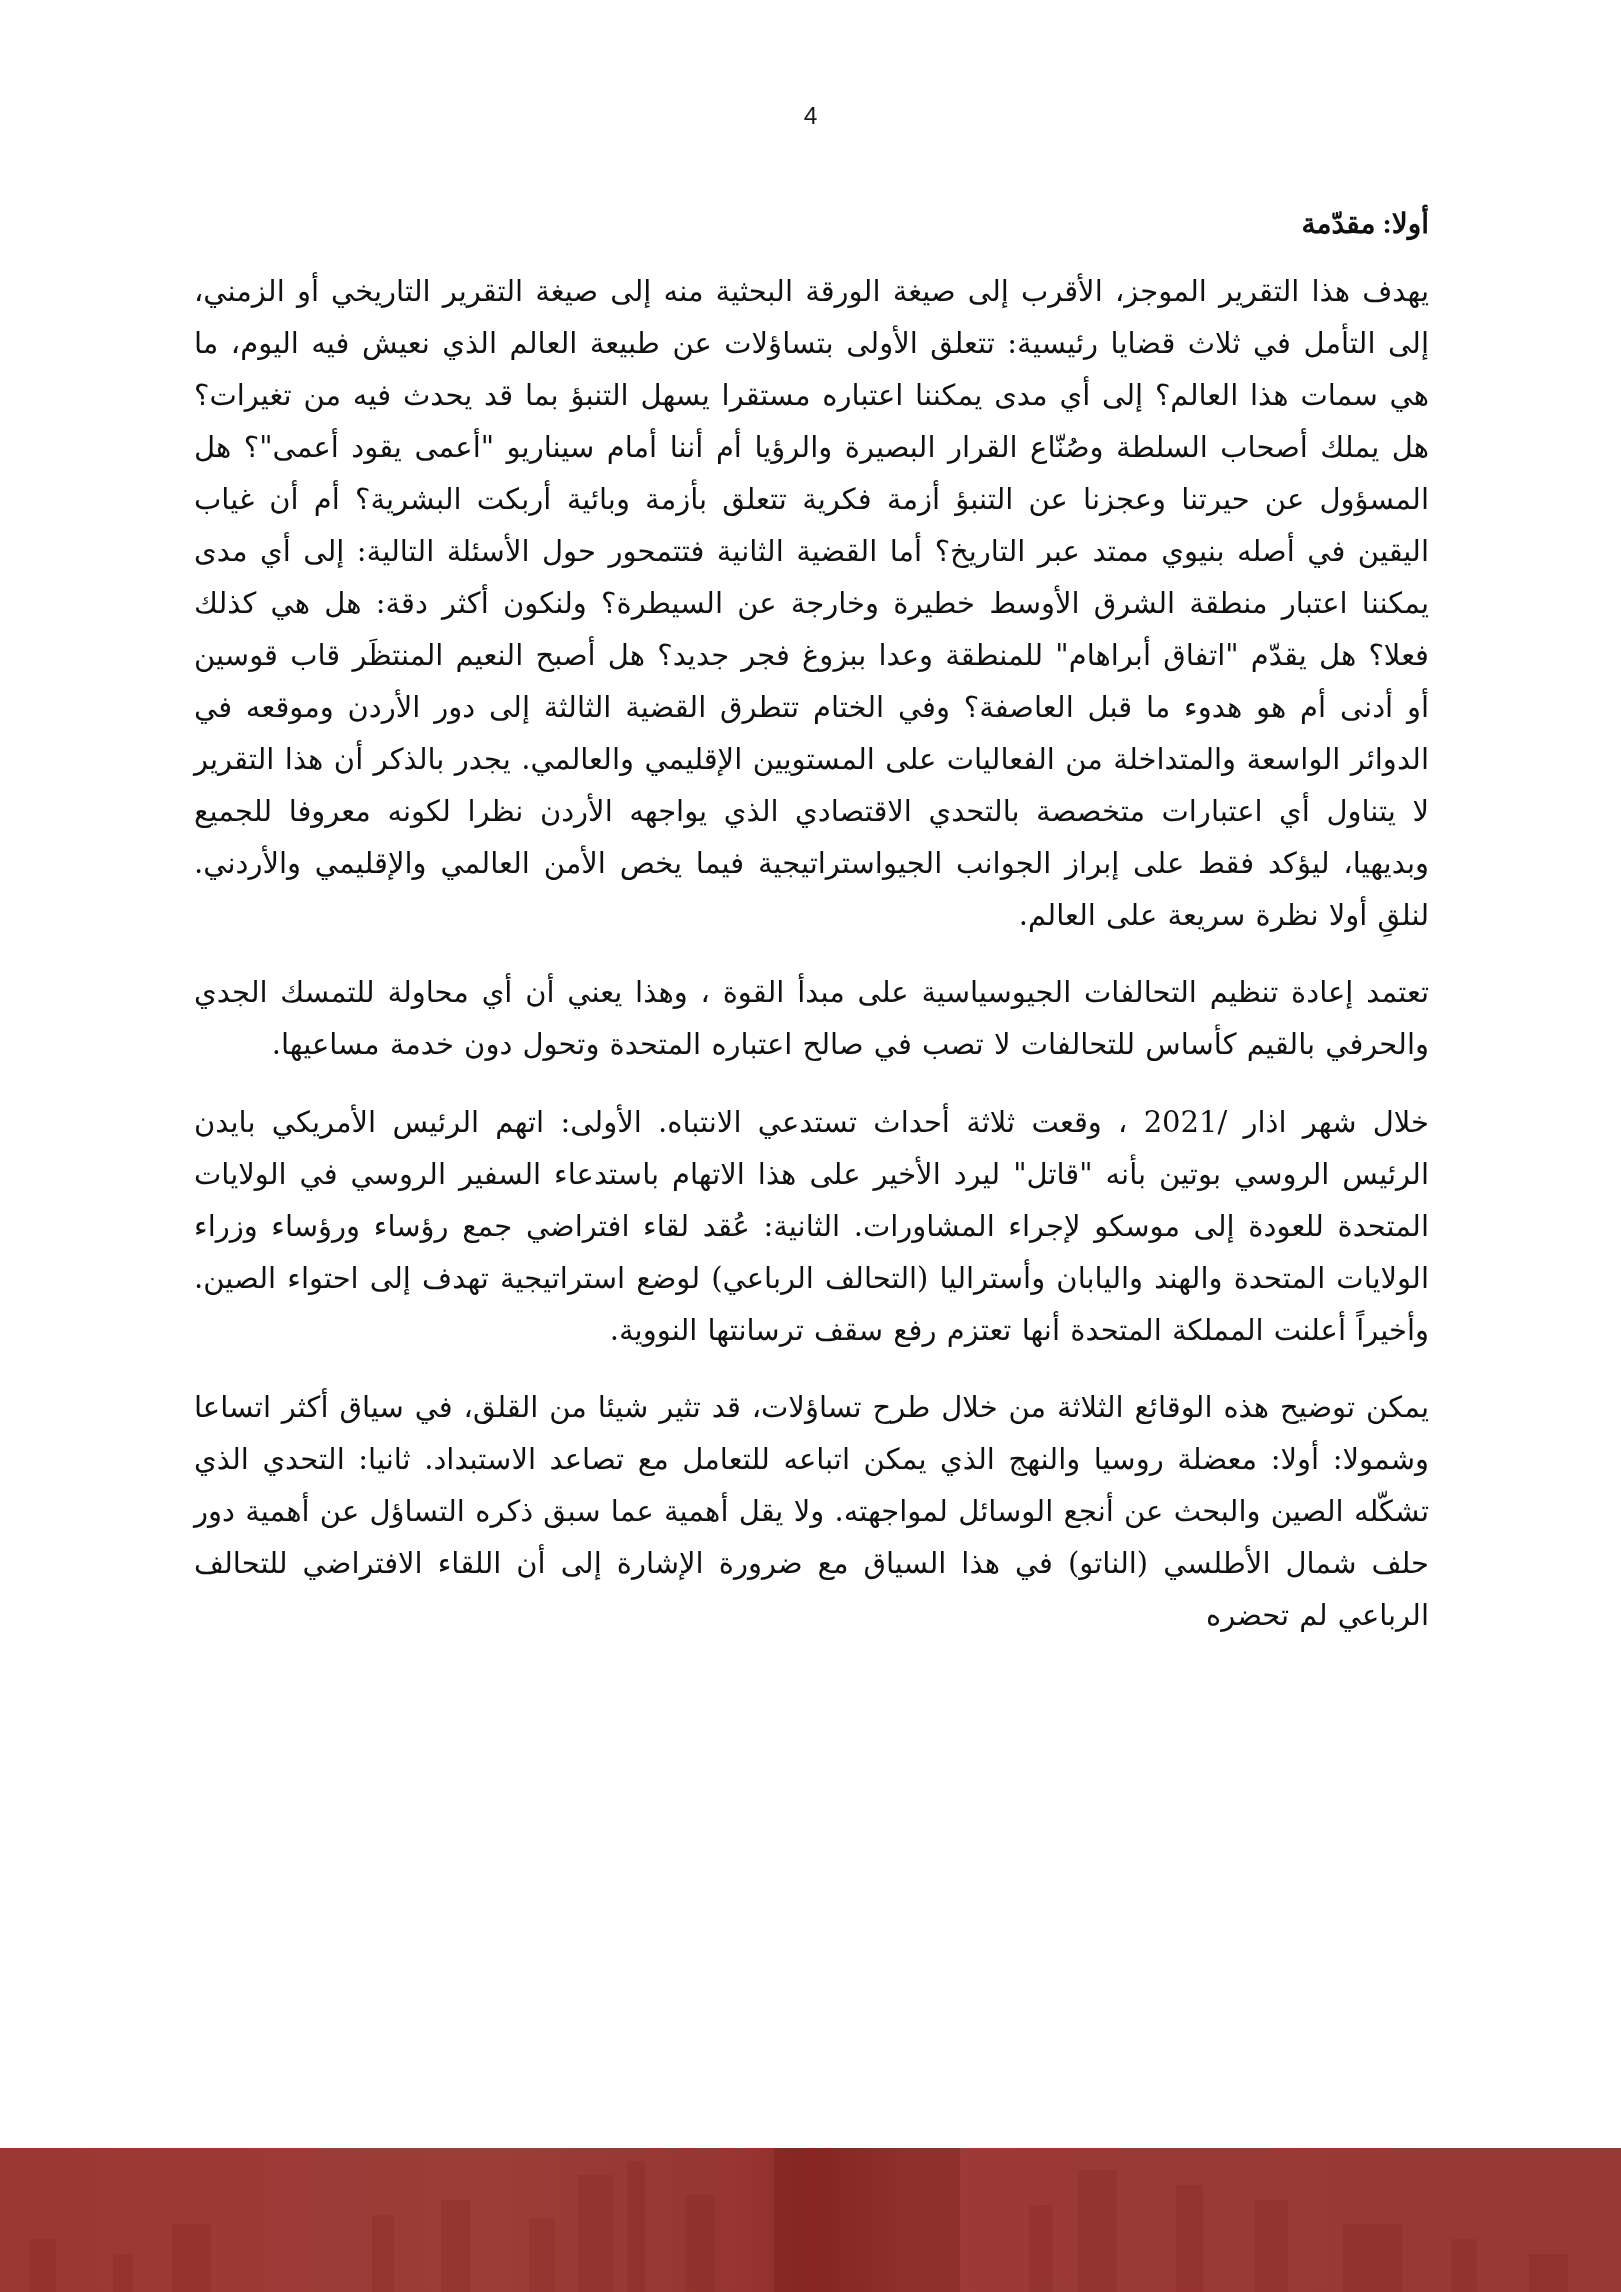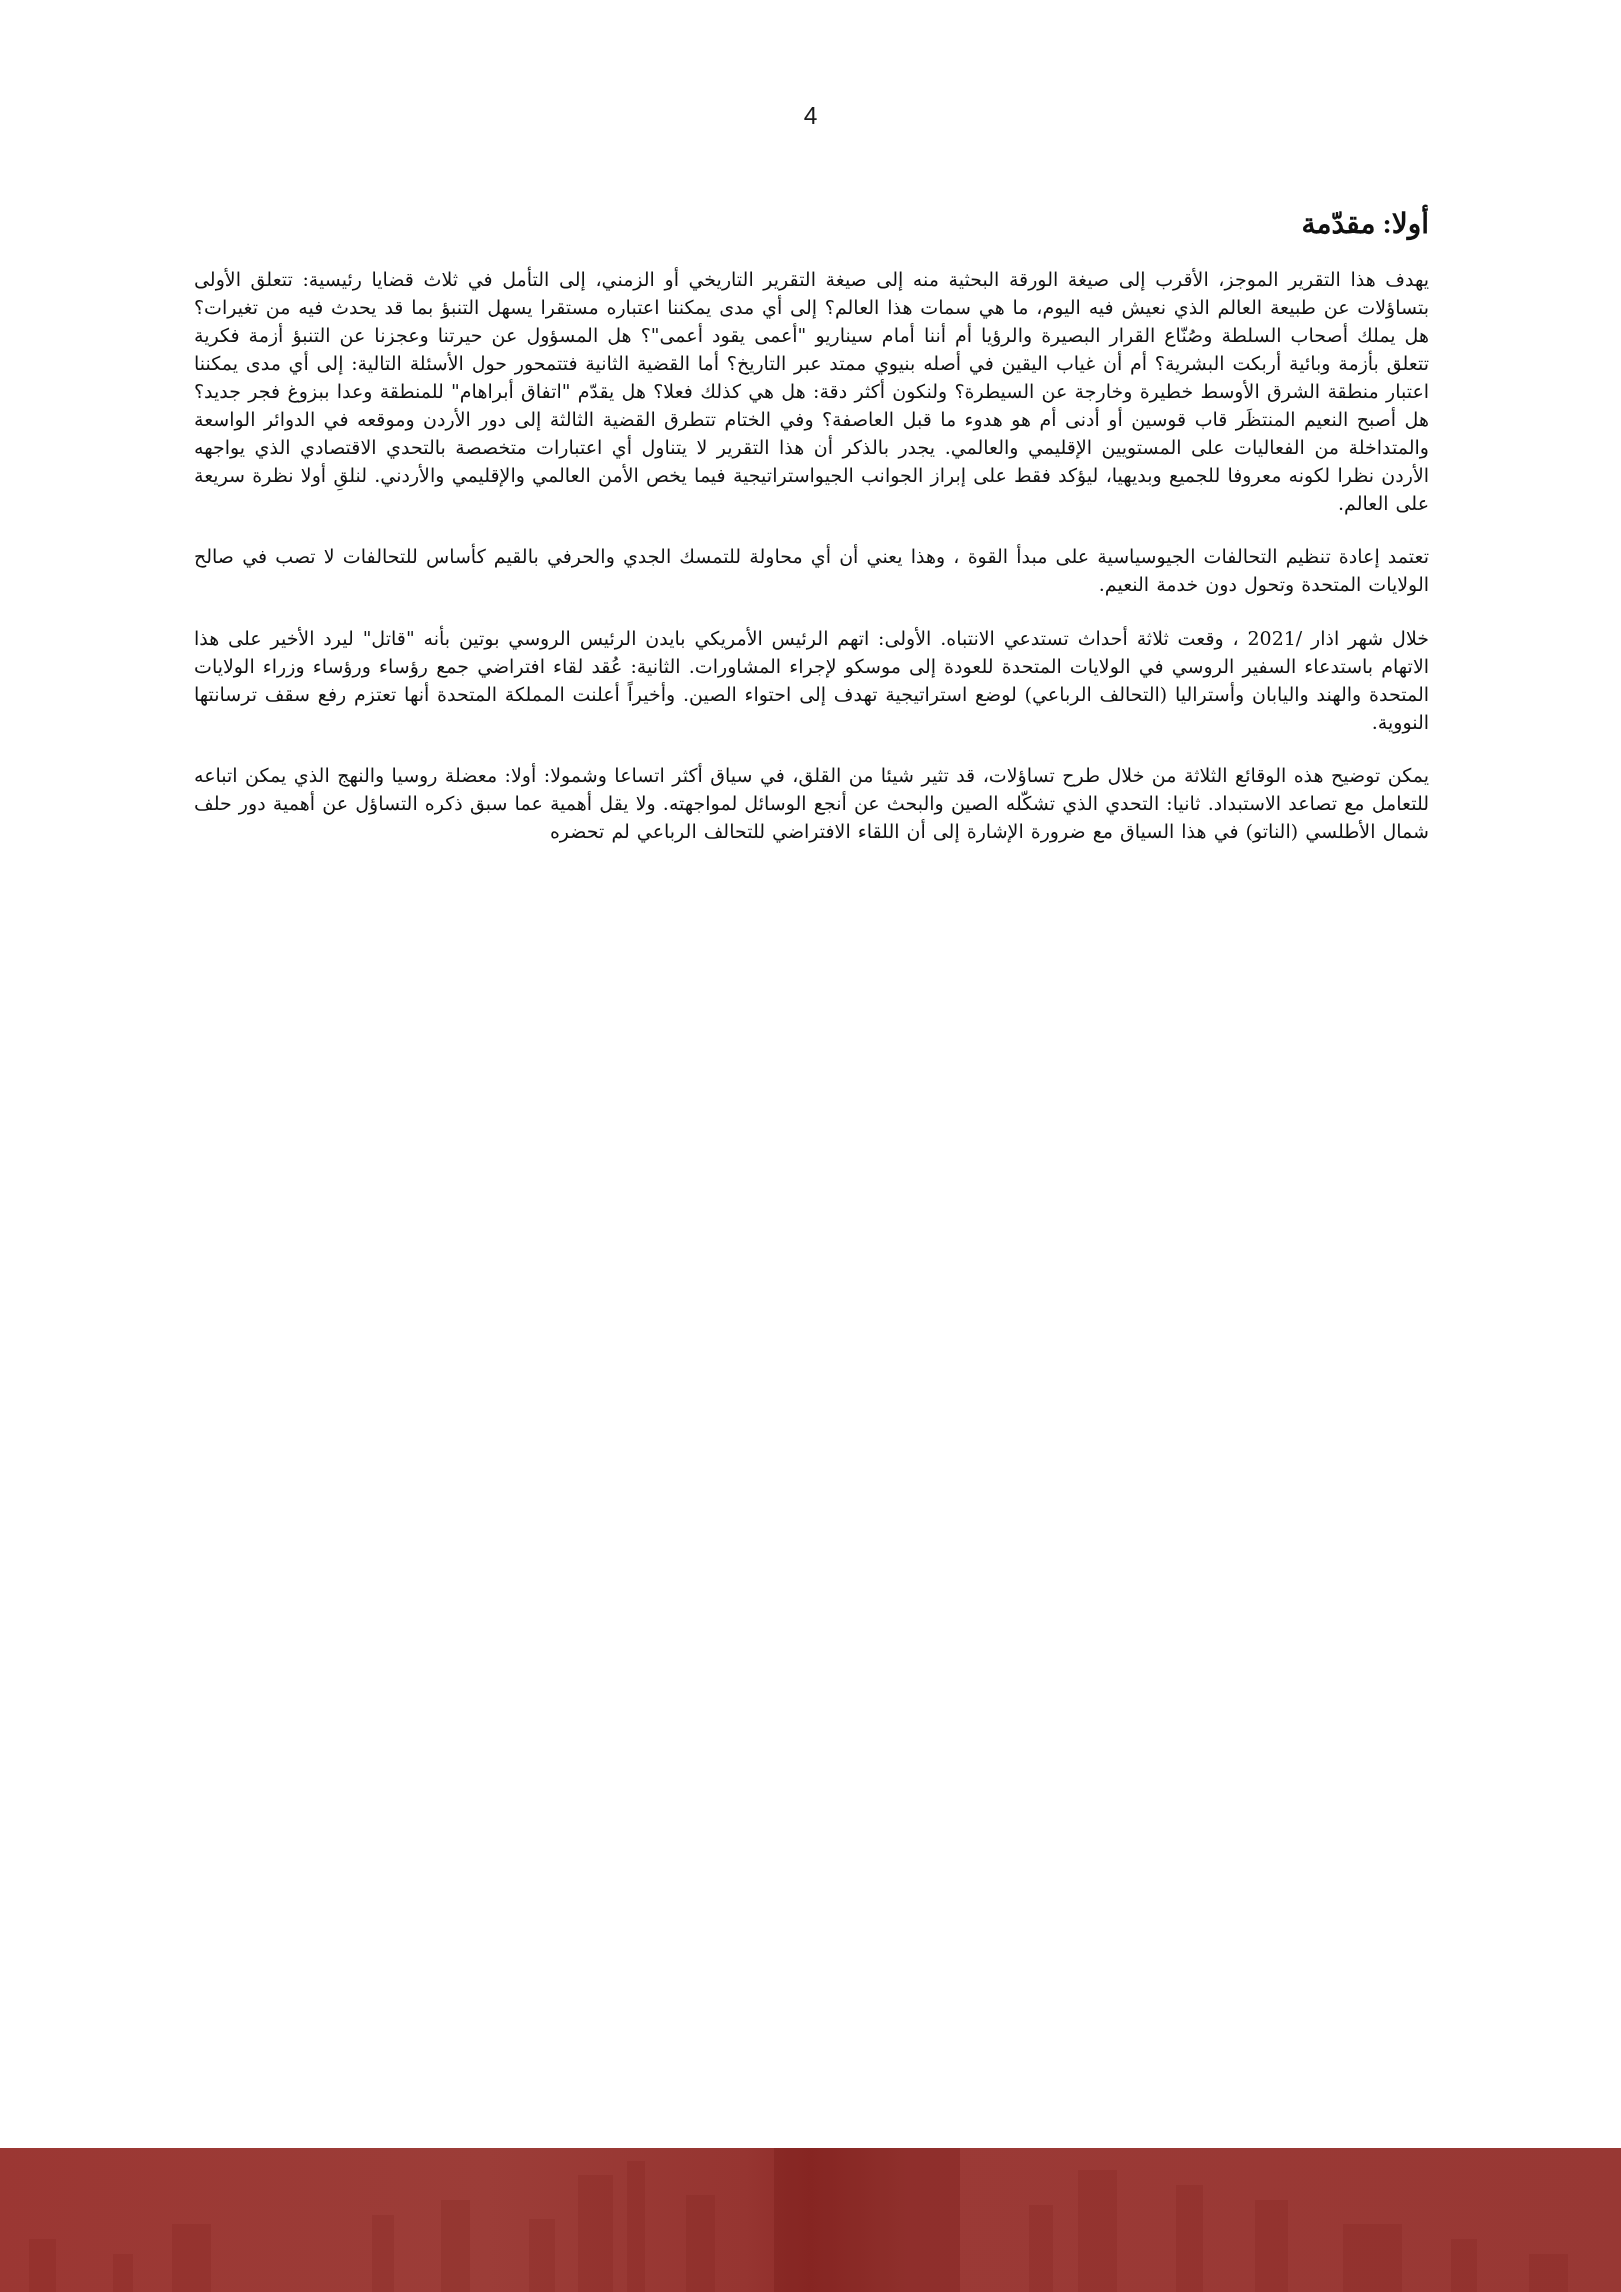--- a/index.html
+++ b/index.html
@@ -45,22 +45,22 @@
     }
     .section-heading.first {
       margin-top: 0;
       margin-bottom: 13.7px;
     }
     .section-heading.second {
       margin-top: 96px;
       margin-bottom: 13.7px;
     }
     .para {
-      font-size: 19px;
-      line-height: 28px;
+      font-size: 29px;
+      line-height: 52px;
       margin: 0 0 25.5px 0;
       word-spacing: 1px;
     }
     .footer-band {
       position: absolute;
       left: 0;
       top: 2148px;
       width: 1621px;
       height: 145px;
       background: linear-gradient(90deg, #9b3733 0%, #9c3d38 30%, #963531 46%, #8f2c29 50%, #9b3a36 56%, #983834 100%);
@@ -84,21 +84,21 @@
 
 <div class="page-number">4</div>
 
 <main class="content">
   <section>
     <h2 class="section-heading first">أولا: مقدّمة</h2>
     <p class="para">يهدف هذا التقرير الموجز، الأقرب إلى صيغة الورقة البحثية منه إلى صيغة التقرير التاريخي أو الزمني، إلى التأمل في ثلاث قضايا رئيسية: تتعلق الأولى بتساؤلات عن طبيعة العالم الذي نعيش فيه اليوم، ما هي سمات هذا العالم؟ إلى أي مدى يمكننا اعتباره مستقرا يسهل التنبؤ بما قد يحدث فيه من تغيرات؟ هل يملك أصحاب السلطة وصُنّاع القرار البصيرة والرؤيا أم أننا أمام سيناريو "أعمى يقود أعمى"؟ هل المسؤول عن حيرتنا وعجزنا عن التنبؤ أزمة فكرية تتعلق بأزمة وبائية أربكت البشرية؟ أم أن غياب اليقين في أصله بنيوي ممتد عبر التاريخ؟ أما القضية الثانية فتتمحور حول الأسئلة التالية: إلى أي مدى يمكننا اعتبار منطقة الشرق الأوسط خطيرة وخارجة عن السيطرة؟ ولنكون أكثر دقة: هل هي كذلك فعلا؟ هل يقدّم "اتفاق أبراهام" للمنطقة وعدا ببزوغ فجر جديد؟ هل أصبح النعيم المنتظَر قاب قوسين أو أدنى أم هو هدوء ما قبل العاصفة؟ وفي الختام تتطرق القضية الثالثة إلى دور الأردن وموقعه في الدوائر الواسعة والمتداخلة من الفعاليات على المستويين الإقليمي والعالمي. يجدر بالذكر أن هذا التقرير لا يتناول أي اعتبارات متخصصة بالتحدي الاقتصادي الذي يواجهه الأردن  نظرا لكونه معروفا للجميع وبديهيا، ليؤكد فقط على إبراز الجوانب الجيواستراتيجية فيما يخص الأمن العالمي والإقليمي والأردني. لنلقِ أولا نظرة سريعة على العالم.</p>
   </section>
 
   <section>
-    <p class="para">تعتمد إعادة تنظيم التحالفات الجيوسياسية على مبدأ القوة ، وهذا يعني أن أي محاولة للتمسك الجدي والحرفي بالقيم كأساس للتحالفات لا تصب في صالح الولايات المتحدة وتحول دون خدمة النعيم.</p>
+    <p class="para">تعتمد إعادة تنظيم التحالفات الجيوسياسية على مبدأ القوة ، وهذا يعني أن أي محاولة للتمسك الجدي والحرفي بالقيم كأساس للتحالفات لا تصب في صالح اعتباره المتحدة وتحول دون خدمة مساعيها.</p>
     <p class="para">خلال شهر اذار /2021 ، وقعت ثلاثة أحداث تستدعي الانتباه. الأولى: اتهم الرئيس الأمريكي بايدن الرئيس الروسي بوتين بأنه "قاتل" ليرد الأخير على هذا الاتهام باستدعاء السفير الروسي في الولايات المتحدة للعودة إلى موسكو لإجراء المشاورات. الثانية: عُقد لقاء افتراضي جمع رؤساء ورؤساء وزراء الولايات المتحدة والهند واليابان وأستراليا (التحالف الرباعي) لوضع استراتيجية تهدف إلى احتواء الصين. وأخيراً أعلنت المملكة المتحدة أنها تعتزم رفع سقف ترسانتها النووية.</p>
     <p class="para">يمكن توضيح هذه الوقائع الثلاثة من خلال طرح تساؤلات، قد تثير شيئا من القلق، في سياق أكثر اتساعا وشمولا: أولا: معضلة روسيا والنهج الذي يمكن اتباعه للتعامل مع تصاعد الاستبداد. ثانيا: التحدي الذي تشكّله الصين والبحث عن أنجع الوسائل لمواجهته. ولا يقل أهمية عما سبق ذكره التساؤل عن أهمية دور حلف شمال الأطلسي (الناتو) في هذا السياق مع ضرورة الإشارة إلى أن اللقاء الافتراضي للتحالف الرباعي لم تحضره</p>
   </section>
 </main>
 
 <div class="footer-band">
   <div class="skyline">
     <span style="left:29px;width:27.4px;height:54px;"></span>
     <span style="left:113px;width:19.6px;height:39px;"></span>
     <span style="left:172px;width:39px;height:69px;"></span>

